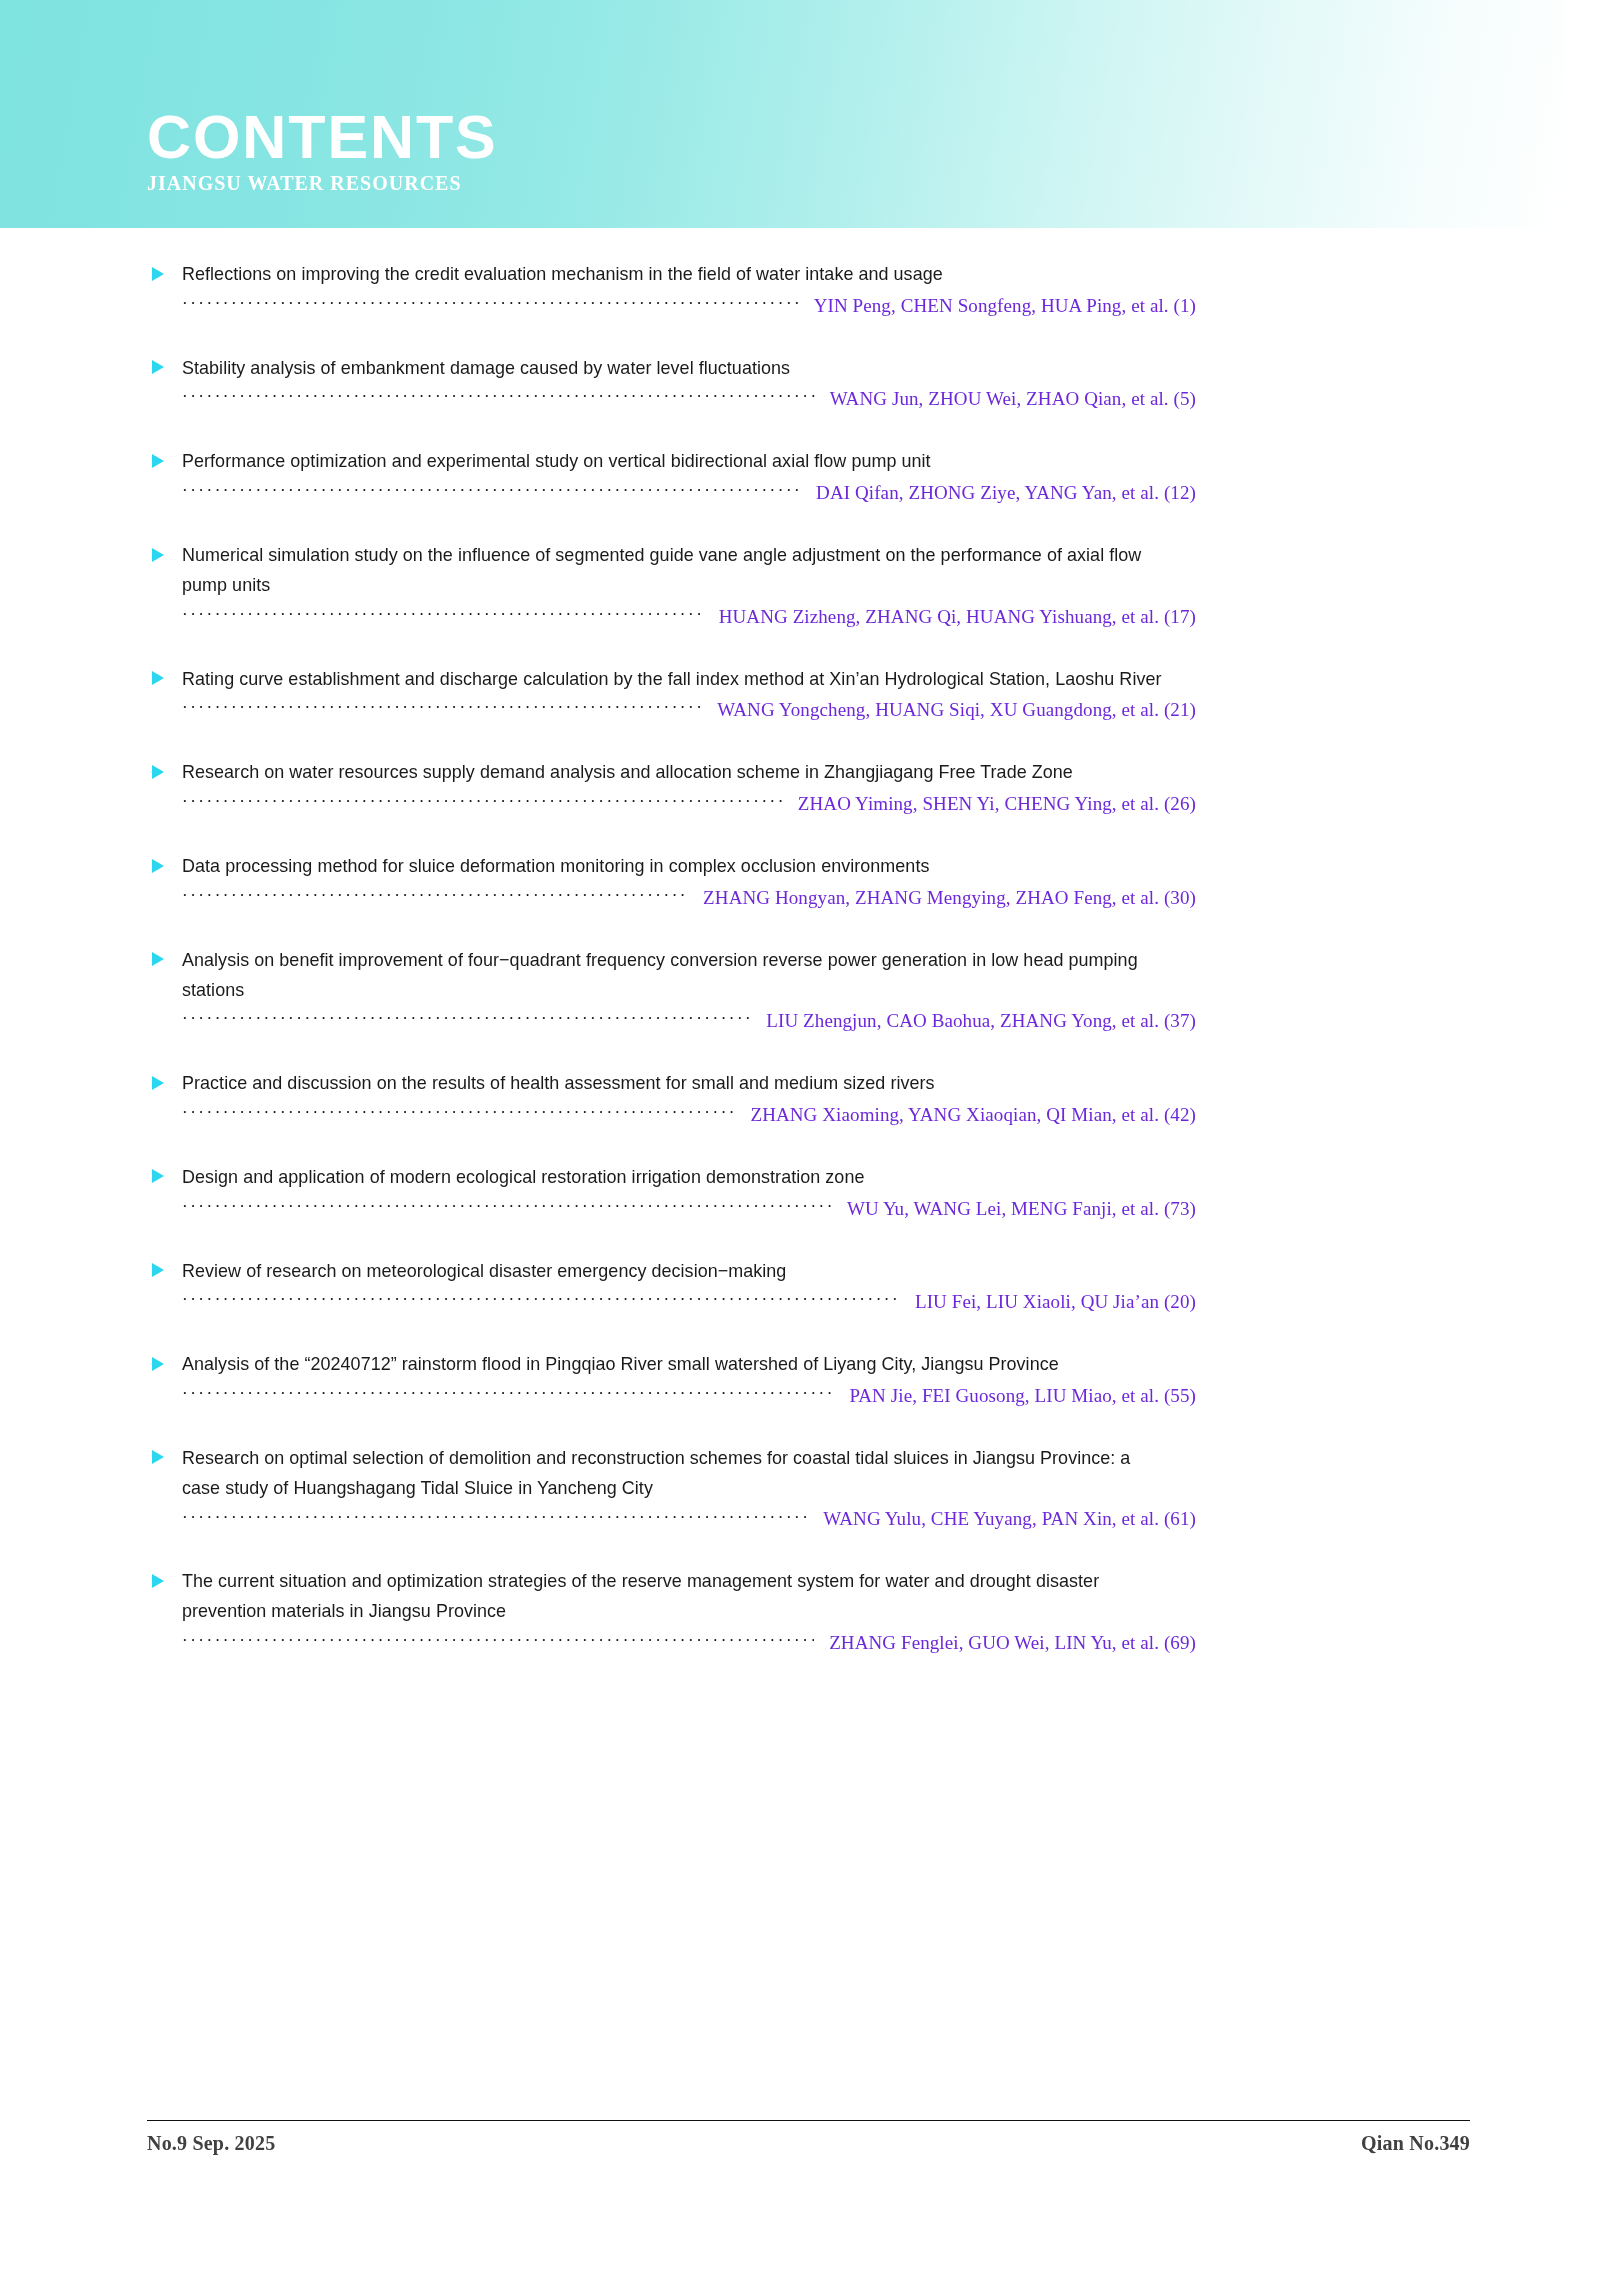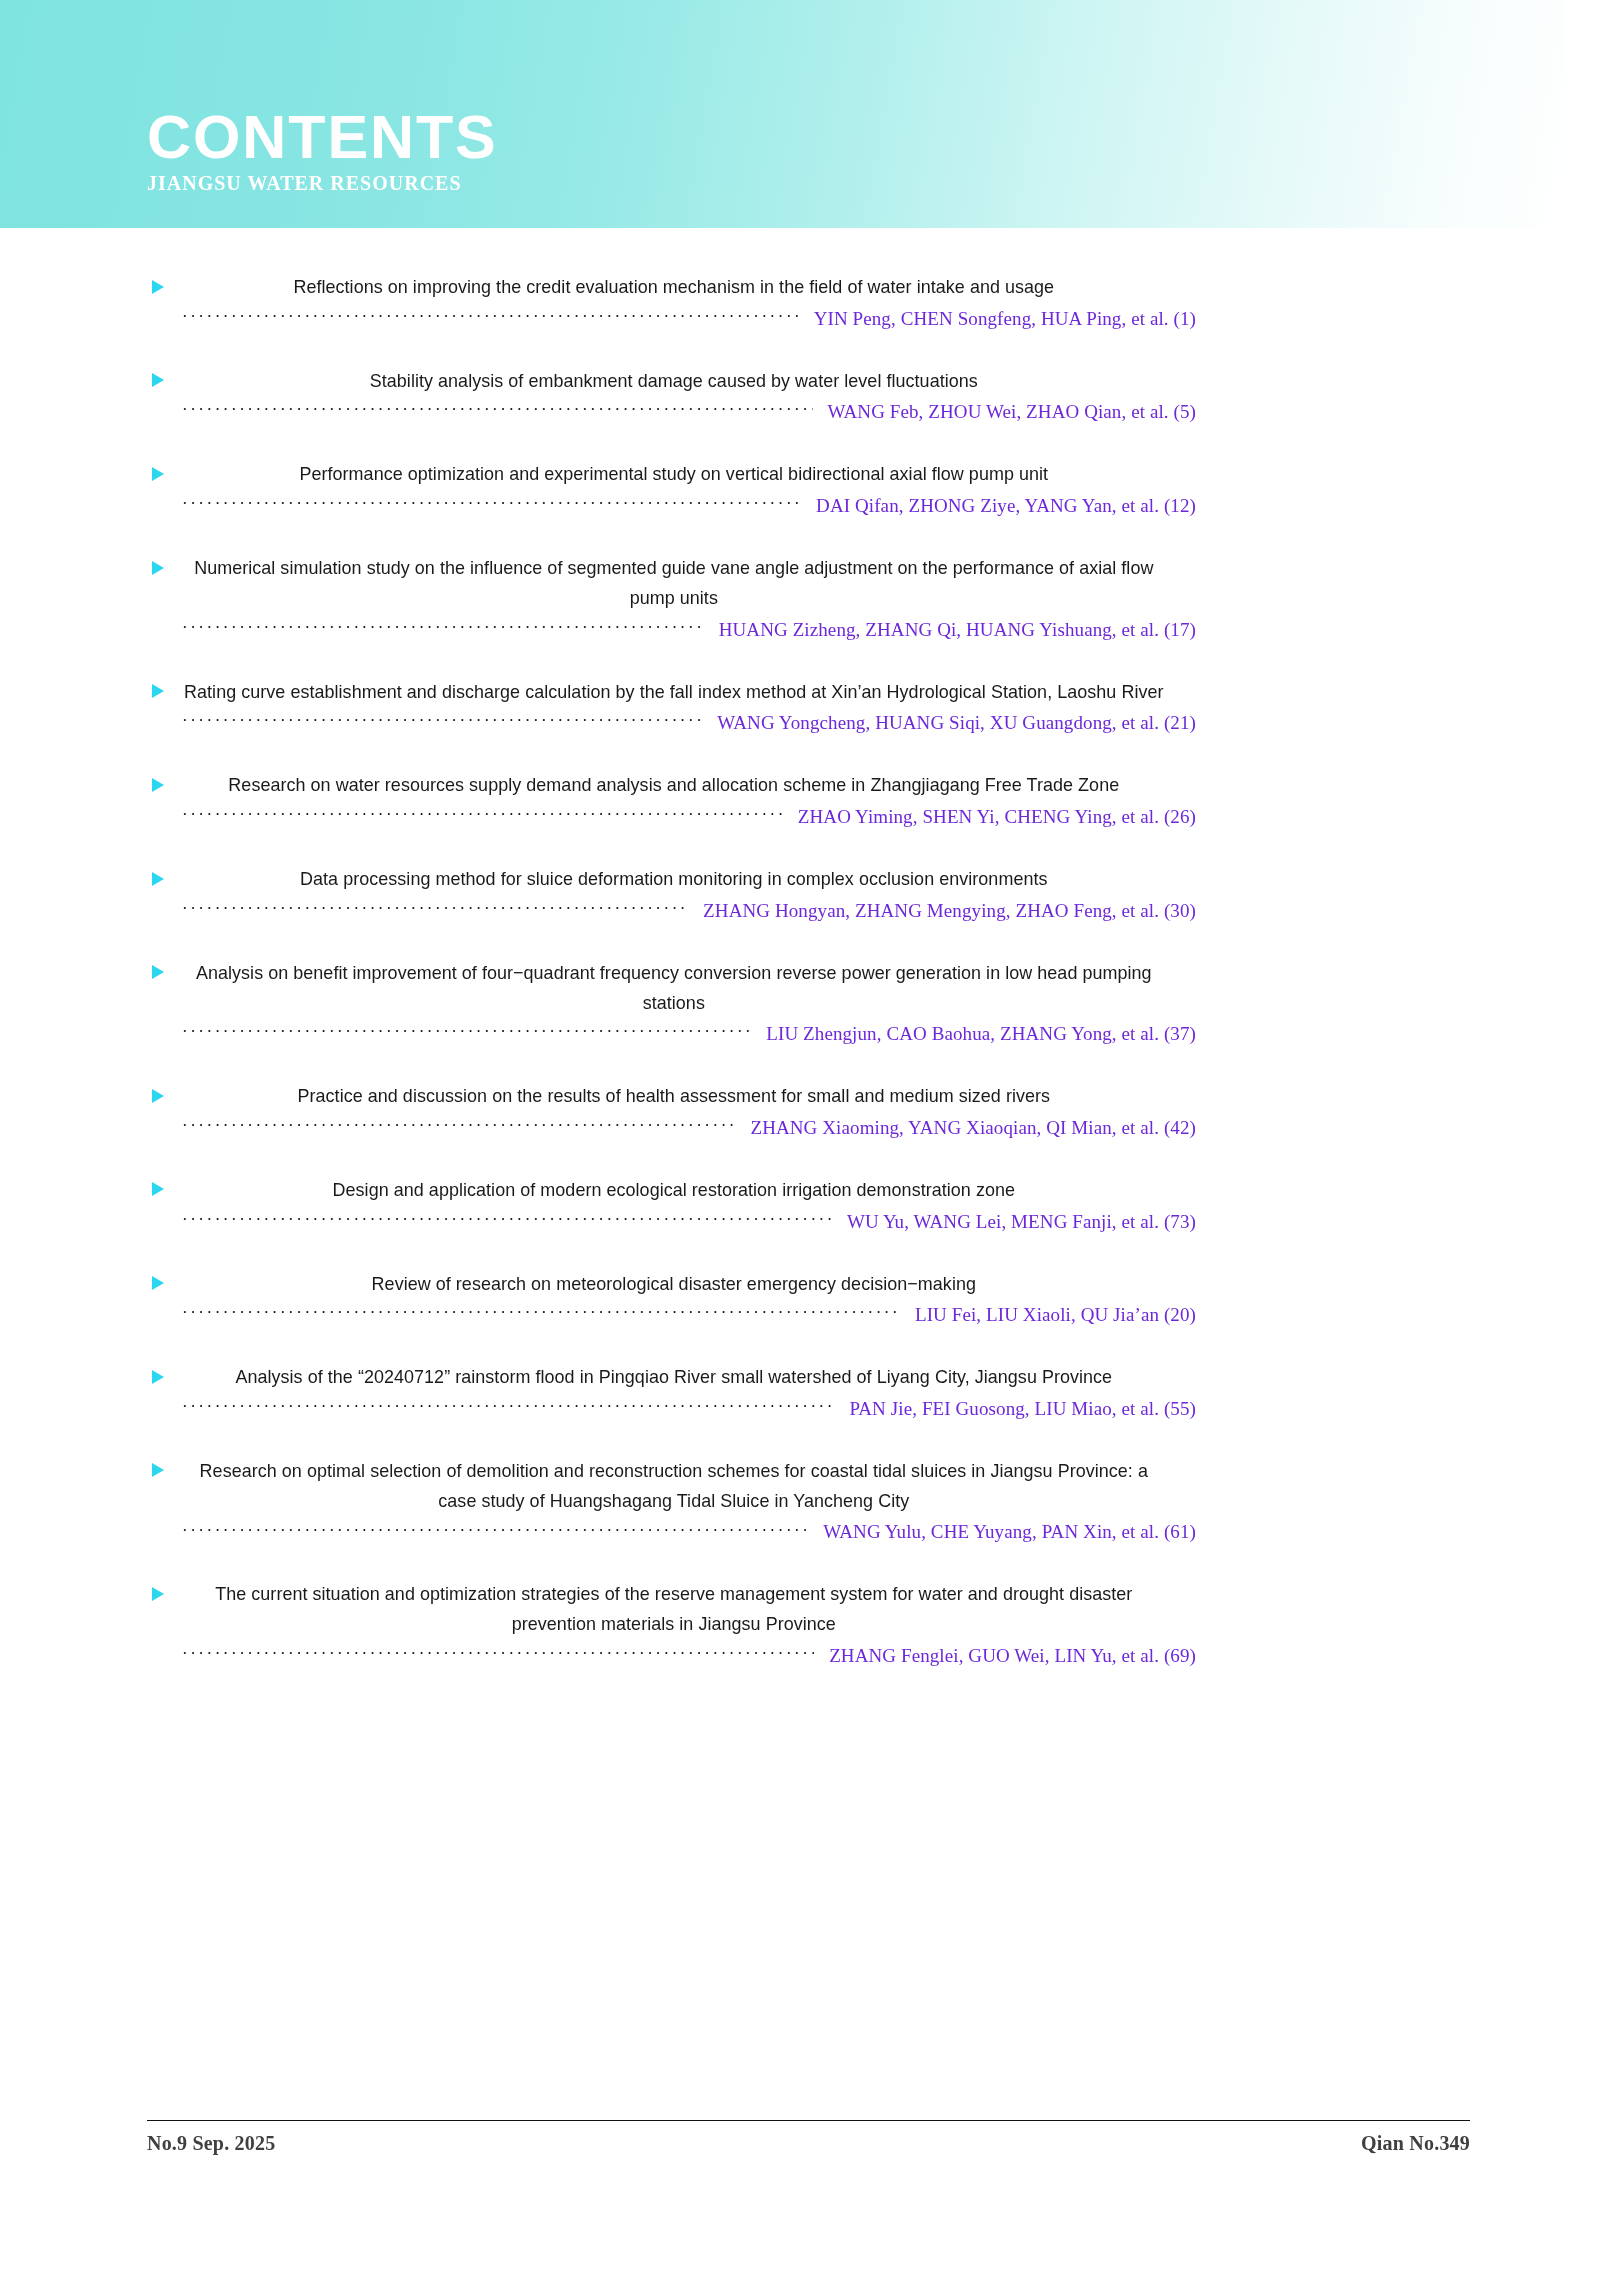--- a/index.html
+++ b/index.html
@@ -53,23 +53,22 @@
     letter-spacing: 1px;
     color: #ffffff;
     margin-top: 4px;
     white-space: nowrap;
   }
 
   
   .toc {
     position: absolute;
     left: 0;
-    top: 272px;
+    top: 259px;
     width: 1301px;
-    text-align: center;
   }
   .entry {
     position: relative;
     padding-left: 152px;
     padding-right: 105px;
     margin-bottom: 36px;
   }
   .bullet {
     position: absolute;
     left: 152px;
@@ -161,21 +160,21 @@
       <div class="leader-row">
         <span class="dots">····································································································································································································</span>
         <span class="authors">YIN Peng, CHEN Songfeng, HUA Ping, et al. (1)</span>
       </div>
     </div>
     <div class="entry">
       <span class="bullet"></span>
       <div class="entry-title">Stability analysis of embankment damage caused by water level fluctuations</div>
       <div class="leader-row">
         <span class="dots">····································································································································································································</span>
-        <span class="authors">WANG Feb, ZHOU Wei, ZHAO Qian, et al. (5)</span>
+        <span class="authors">WANG Jun, ZHOU Wei, ZHAO Qian, et al. (5)</span>
       </div>
     </div>
     <div class="entry">
       <span class="bullet"></span>
       <div class="entry-title">Performance optimization and experimental study on vertical bidirectional axial flow pump unit</div>
       <div class="leader-row">
         <span class="dots">····································································································································································································</span>
         <span class="authors">DAI Qifan, ZHONG Ziye, YANG Yan, et al. (12)</span>
       </div>
     </div>

